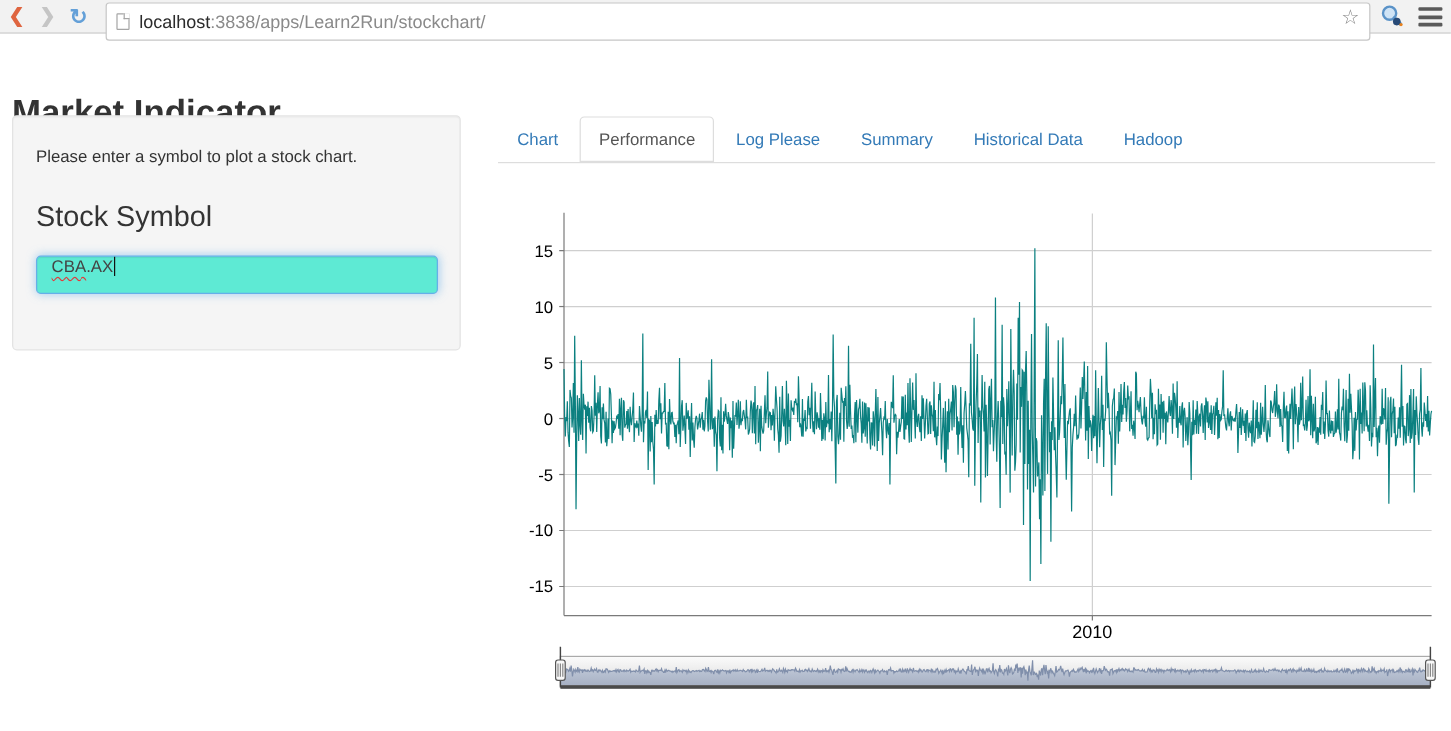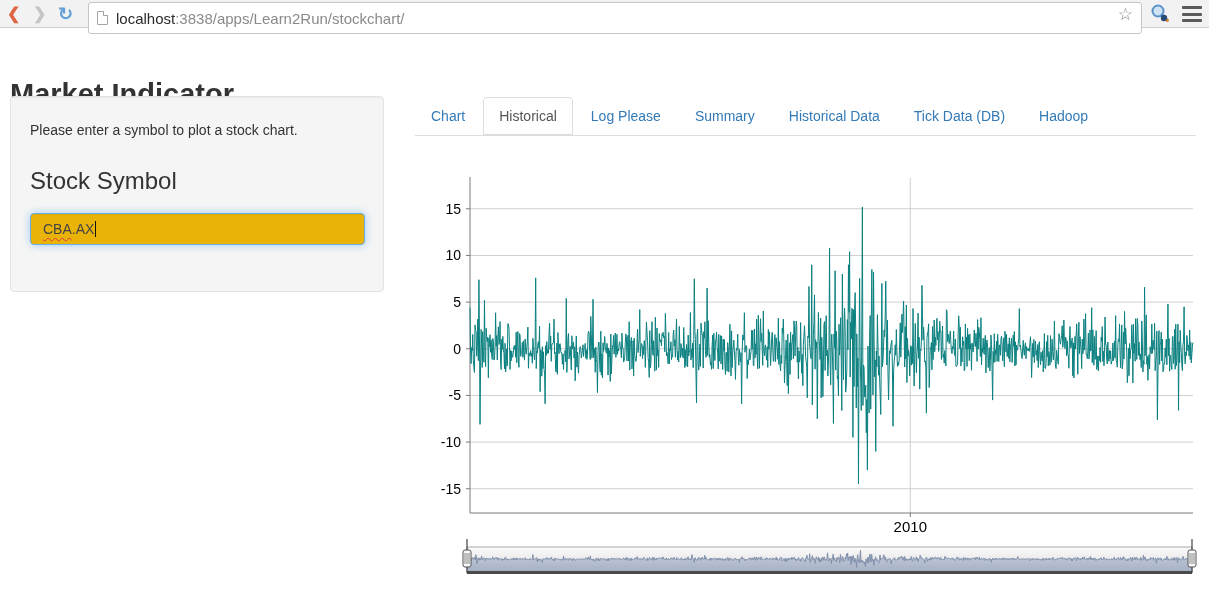--- a/index.html
+++ b/index.html
@@ -29,23 +29,23 @@
   #menu-btn span { display:block; height:3px; background:#5a5a5a; border-radius:1px; }
 
   
   #page-title { position:absolute; left:10px; top:52px; font-size:29px; font-weight:700; color:#333;margin-top:26px; }
   #well { position:absolute; left:10px; top:96px; width:374px; height:196px;
     background:#f5f5f5; border:1px solid #e3e3e3; border-radius:4px;
     box-shadow:inset 0 1px 1px rgba(0,0,0,.05); padding:19px; }
   #instruction { font-size:14px; color:#333; margin-top:6px; }
   #symbol-heading { font-size:24px; font-weight:400; color:#333; margin-top:29px; }
   #symbol-input { position:absolute; left:19px; top:116px; width:335px; height:32px;
-    background:#eab308; border:1px solid #66afe9; border-radius:4px;
+    background:#5eead4; border:1px solid #66afe9; border-radius:4px;
     box-shadow:inset 0 1px 1px rgba(0,0,0,.075), 0 0 8px rgba(102,175,233,.6);
-    font-size:14px; color:#444; display:flex; align-items:center; padding:0 12px; cursor:text; }
+    font-size:14px; color:#444; display:flex; align-items:flex-start; padding:0 12px; cursor:text; }
   #symbol-input .flagged { text-decoration:underline; text-decoration-style:wavy;
     text-decoration-color:#e03c3c; text-decoration-thickness:1px; text-underline-offset:3px; }
   #symbol-input .caret { display:inline-block; width:1px; height:16px; background:#111; margin-left:1px; }
 
   
   #tabs { position:absolute; left:415px; top:97px; width:781px; border-bottom:1px solid #ddd; }
   .tabrow { display:flex; }
   .tab { display:block; padding:10px 15px; font-size:14px; color:#337ab7; margin-right:2px;
     border:1px solid transparent; border-radius:4px 4px 0 0; cursor:pointer; text-decoration:none; }
   .tab.active { color:#555; background:#fff; border-color:#ddd; cursor:default; }
@@ -90,25 +90,24 @@
   <div id="symbol-input" role="textbox">
       <span class="flagged">CBA</span>
       <span>.AX</span>
       <span class="caret"></span>
     </div>
 </div>
 
 <div id="tabs">
     <div class="tabrow">
       <a class="tab">Chart</a>
-      <a class="tab active">Historical</a>
+      <a class="tab active">Performance</a>
       <a class="tab">Log Please</a>
       <a class="tab">Summary</a>
       <a class="tab">Historical Data</a>
-      <a class="tab">Tick Data (DB)</a>
       <a class="tab">Hadoop</a>
     </div>
   </div>
 
 <svg id="main-chart" width="781" height="360" viewBox="0 0 781 360">
     <line x1="55" y1="31.793871866295266" x2="778" y2="31.793871866295266" stroke="#cfcfcf" stroke-width="1"></line>
     <line x1="51" y1="31.793871866295266" x2="55" y2="31.793871866295266" stroke="#7a7a7a" stroke-width="1"></line>
     <text x="46" y="36.79387186629526" text-anchor="end" font-size="14" fill="#000000">15</text>
     <line x1="55" y1="78.45125348189414" x2="778" y2="78.45125348189414" stroke="#cfcfcf" stroke-width="1"></line>
     <line x1="51" y1="78.45125348189414" x2="55" y2="78.45125348189414" stroke="#7a7a7a" stroke-width="1"></line>

